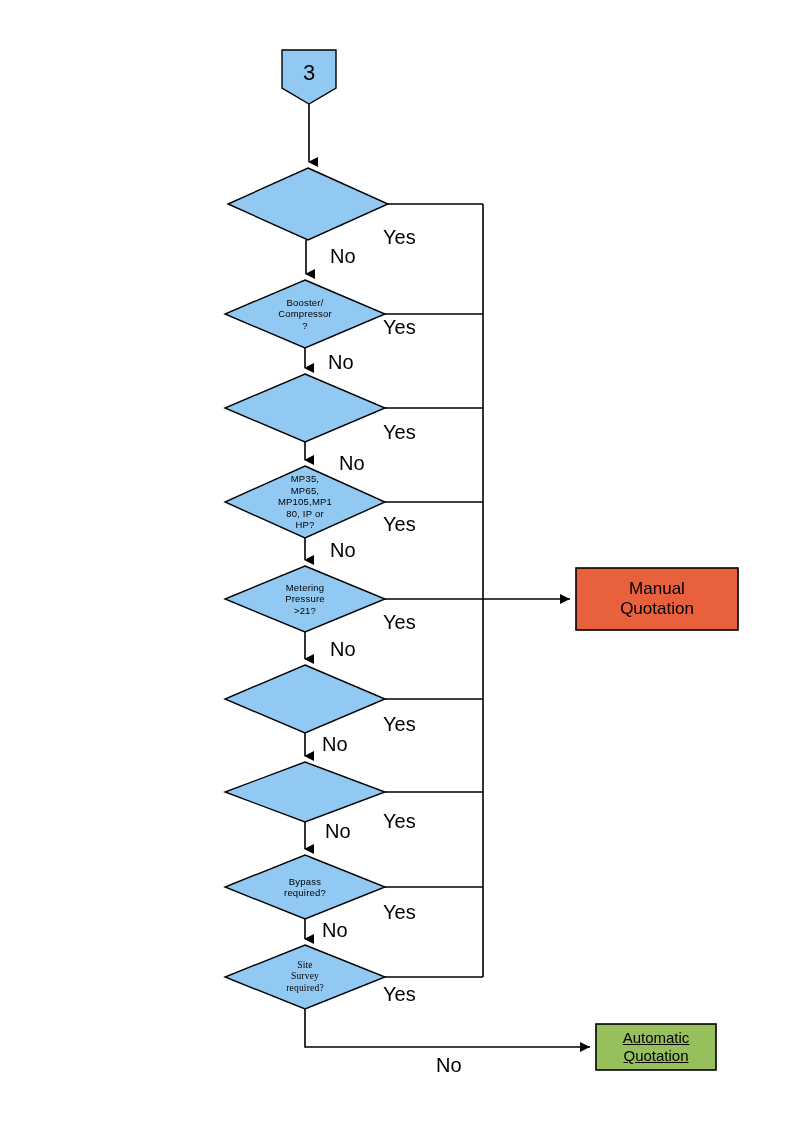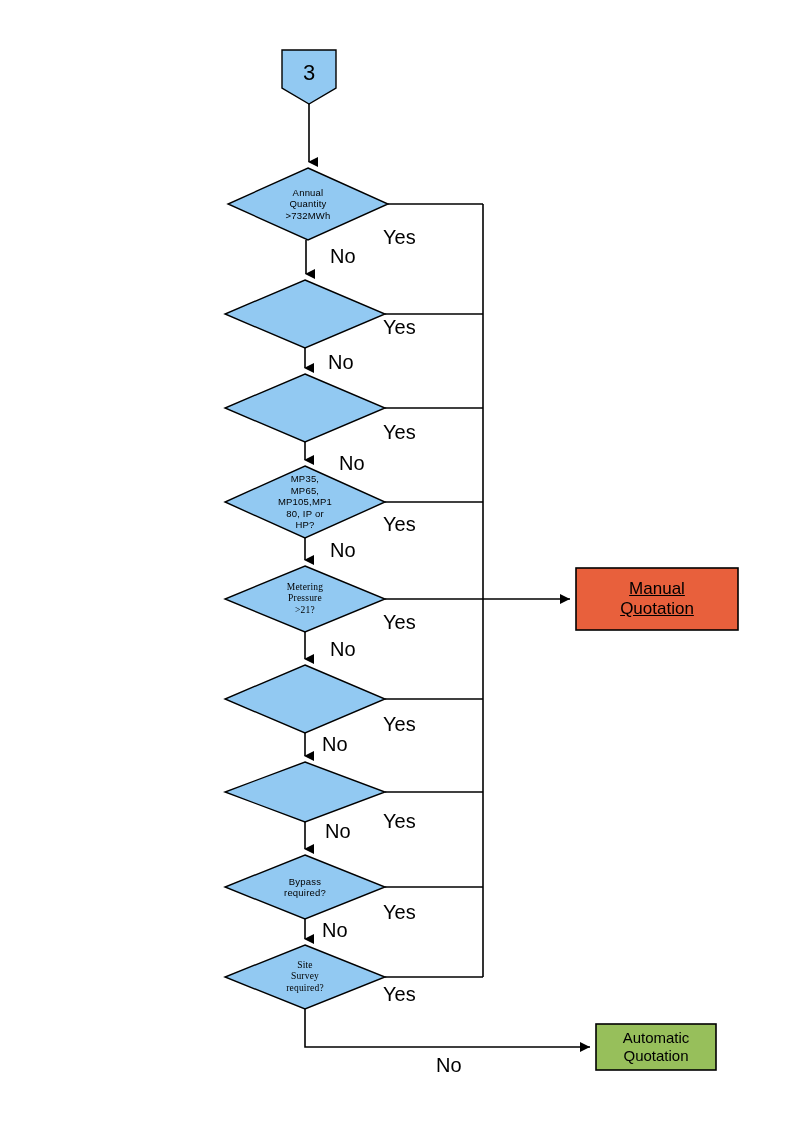--- a/index.html
+++ b/index.html
@@ -120,40 +120,40 @@
       <path d="M385,599 L570,599" marker-end="url(#arrow-right)"></path>
     </g>
 
     <g stroke="#000000" stroke-width="1.6" fill="none">
       <path d="M305,1009 L305,1047 L590,1047" marker-end="url(#arrow-right)"></path>
     </g>
   </svg>
 
   <div class="node-label connector-text" style="left:282px; top:50px; width:54px; height:46px;">3</div>
 
-  <div class="node-label diamond-text" style="left:238px; top:173px; width:140px; height:62px;">Annual
-Quantity
-&gt;732MWh</div>
+  <div class="node-label diamond-text" style="left:235px; top:284px; width:140px; height:60px;">Booster/
+Compressor
+?</div>
   <div class="node-label diamond-text" style="left:235px; top:470px; width:140px; height:64px;">MP35,
 MP65,
 MP105,MP1
 80, IP or
 HP?</div>
-  <div class="node-label diamond-text" style="left:235px; top:570px; width:140px; height:58px;font-family:Liberation Serif, serif;">Metering
+  <div class="node-label diamond-text" style="left:235px; top:570px; width:140px; height:58px;">Metering
 Pressure
 &gt;21?</div>
   <div class="node-label diamond-text" style="left:235px; top:859px; width:140px; height:56px;">Bypass
 required?</div>
   <div class="node-label diamond-text" style="left:235px; top:949px; width:140px; height:56px;font-family:Liberation Serif, serif;">Site
 Survey
 required?</div>
 
-  <div class="node-label terminal-text" style="left:576px; top:568px; width:162px; height:62px;text-decoration:underline;">Manual
+  <div class="node-label terminal-text" style="left:576px; top:568px; width:162px; height:62px;">Manual
 Quotation</div>
-  <div class="node-label terminal-text" style="left:596px; top:1024px; width:120px; height:46px; font-size:15px; line-height:18px;">Automatic
+  <div class="node-label terminal-text" style="left:596px; top:1024px; width:120px; height:46px; font-size:15px; line-height:18px;text-decoration:underline;">Automatic
 Quotation</div>
 
   <div class="edge-label yes-label" style="left:383px; top:226px; width:96px;">Yes</div>
   <div class="edge-label yes-label" style="left:383px; top:316px; width:96px;">Yes</div>
   <div class="edge-label yes-label" style="left:383px; top:421px; width:96px;">Yes</div>
   <div class="edge-label yes-label" style="left:383px; top:513px; width:96px;">Yes</div>
   <div class="edge-label yes-label" style="left:383px; top:611px; width:96px;">Yes</div>
   <div class="edge-label yes-label" style="left:383px; top:713px; width:96px;">Yes</div>
   <div class="edge-label yes-label" style="left:383px; top:810px; width:96px;">Yes</div>
   <div class="edge-label yes-label" style="left:383px; top:901px; width:96px;">Yes</div>

